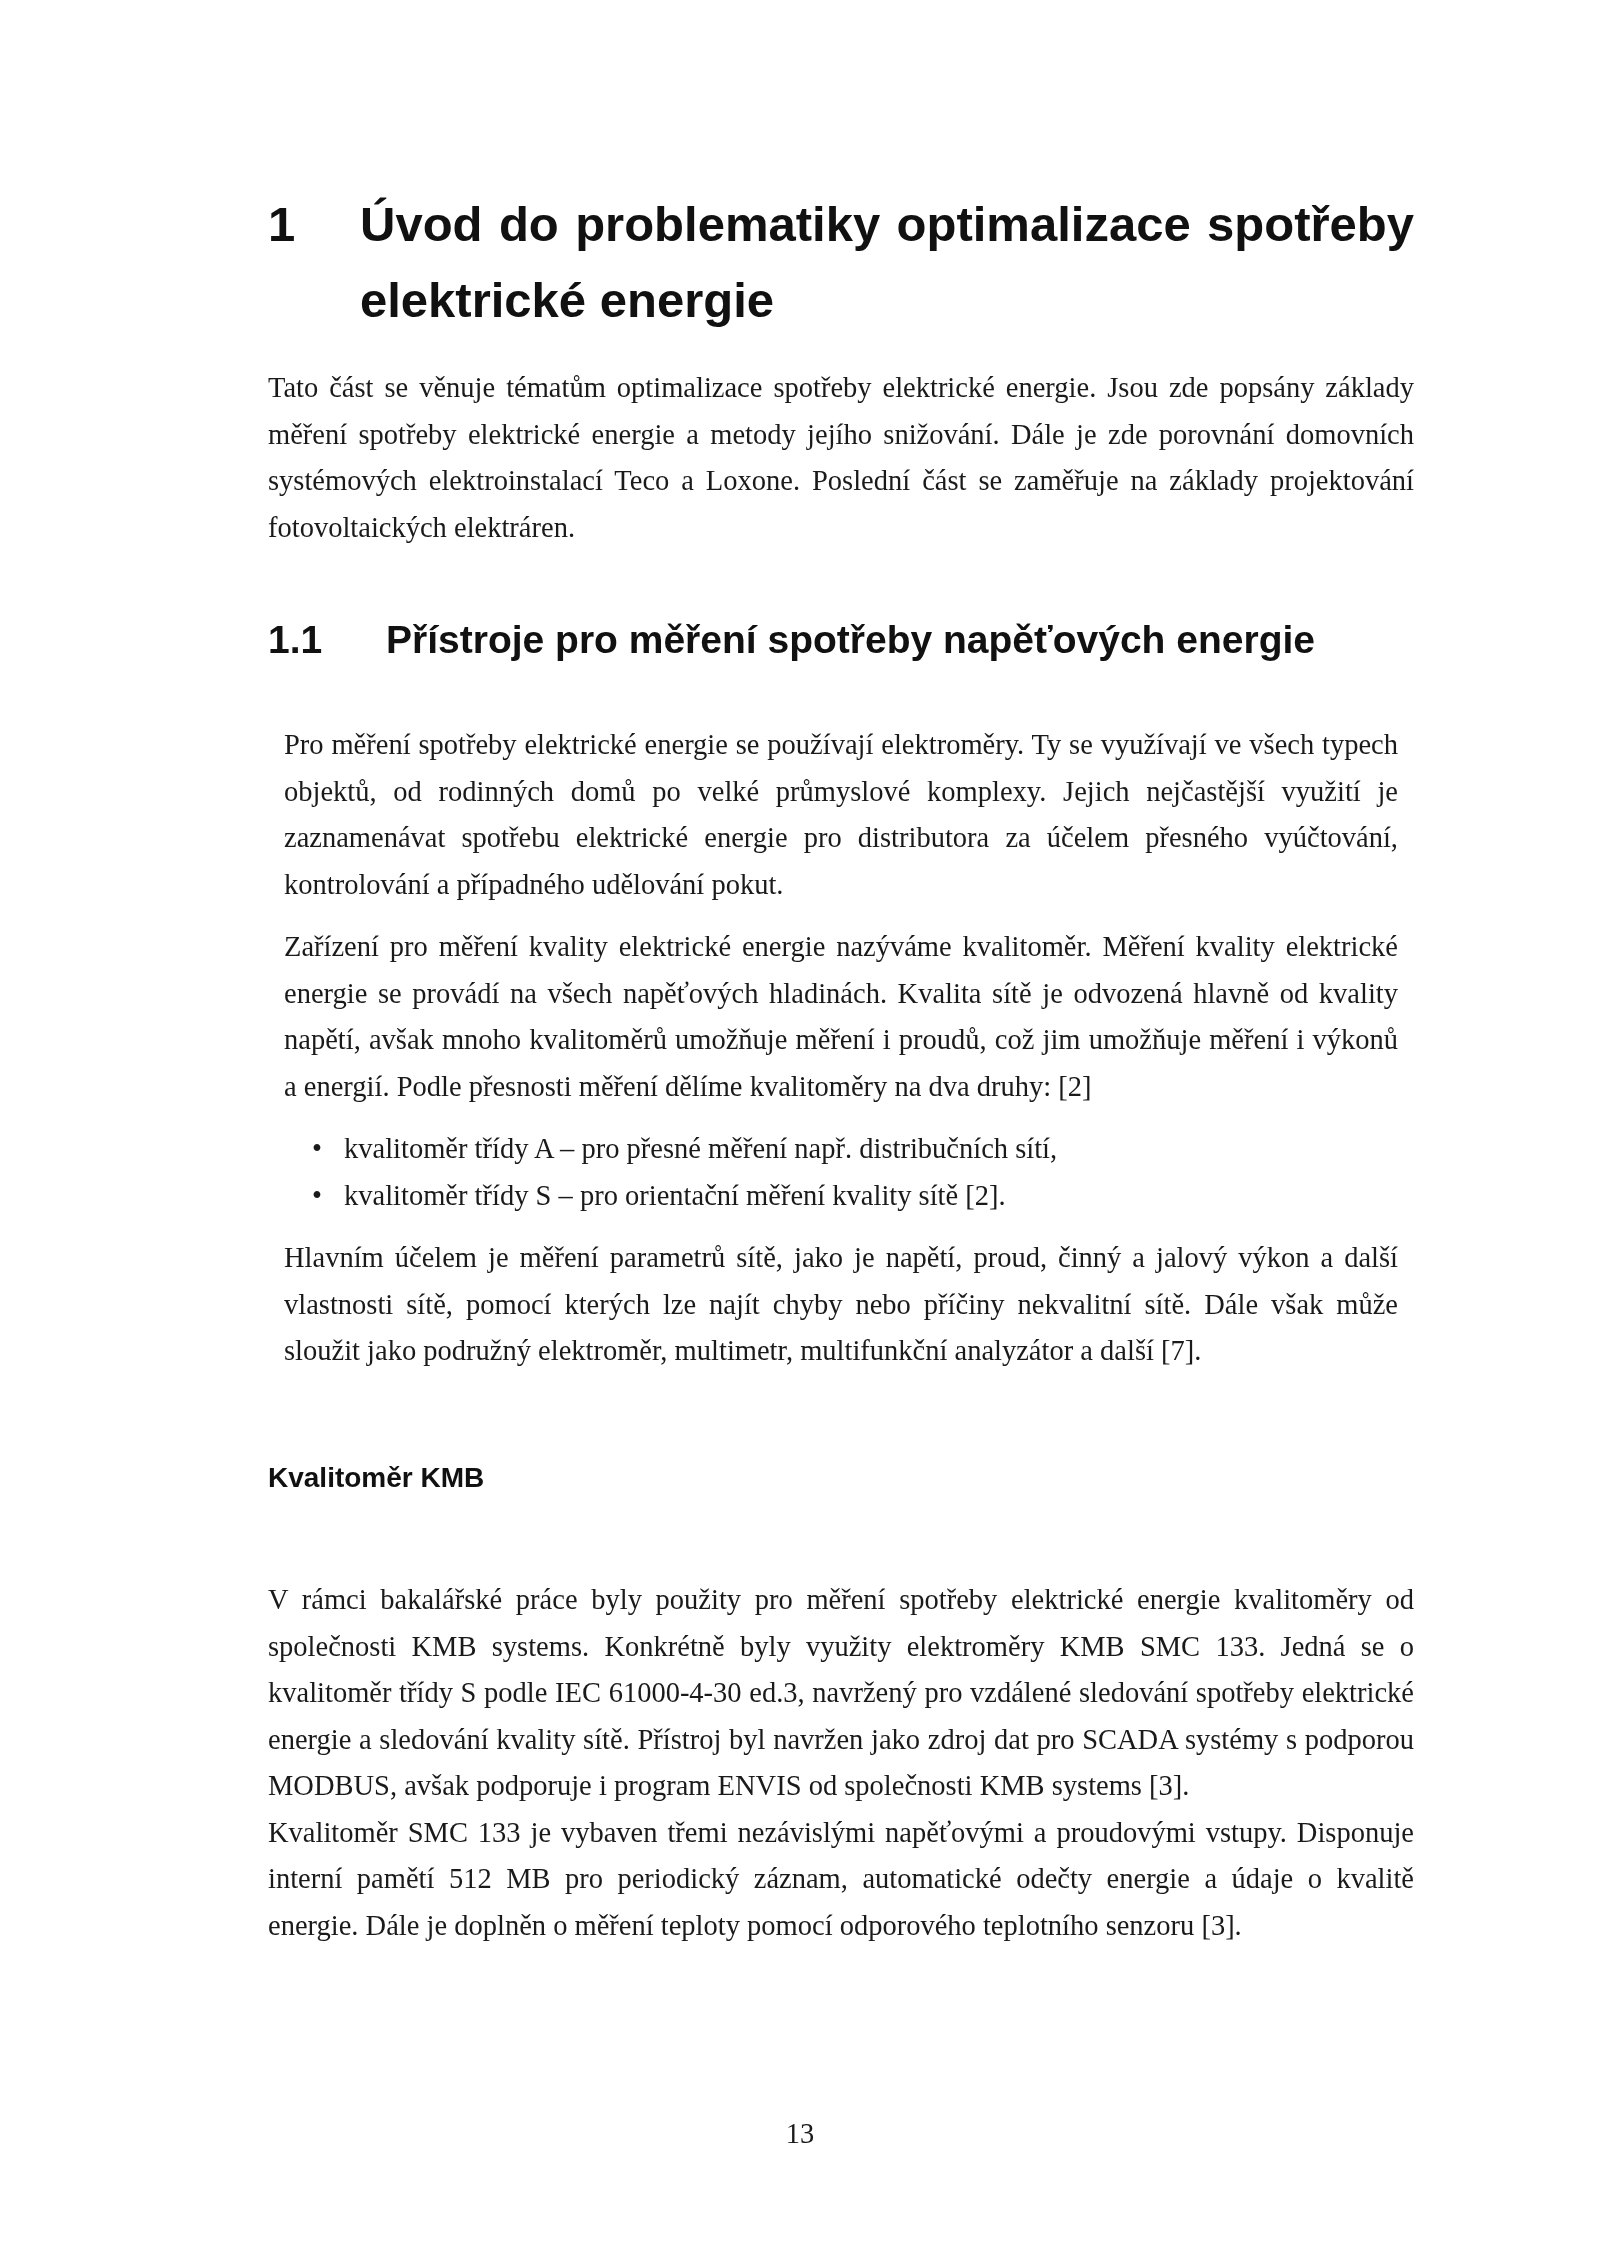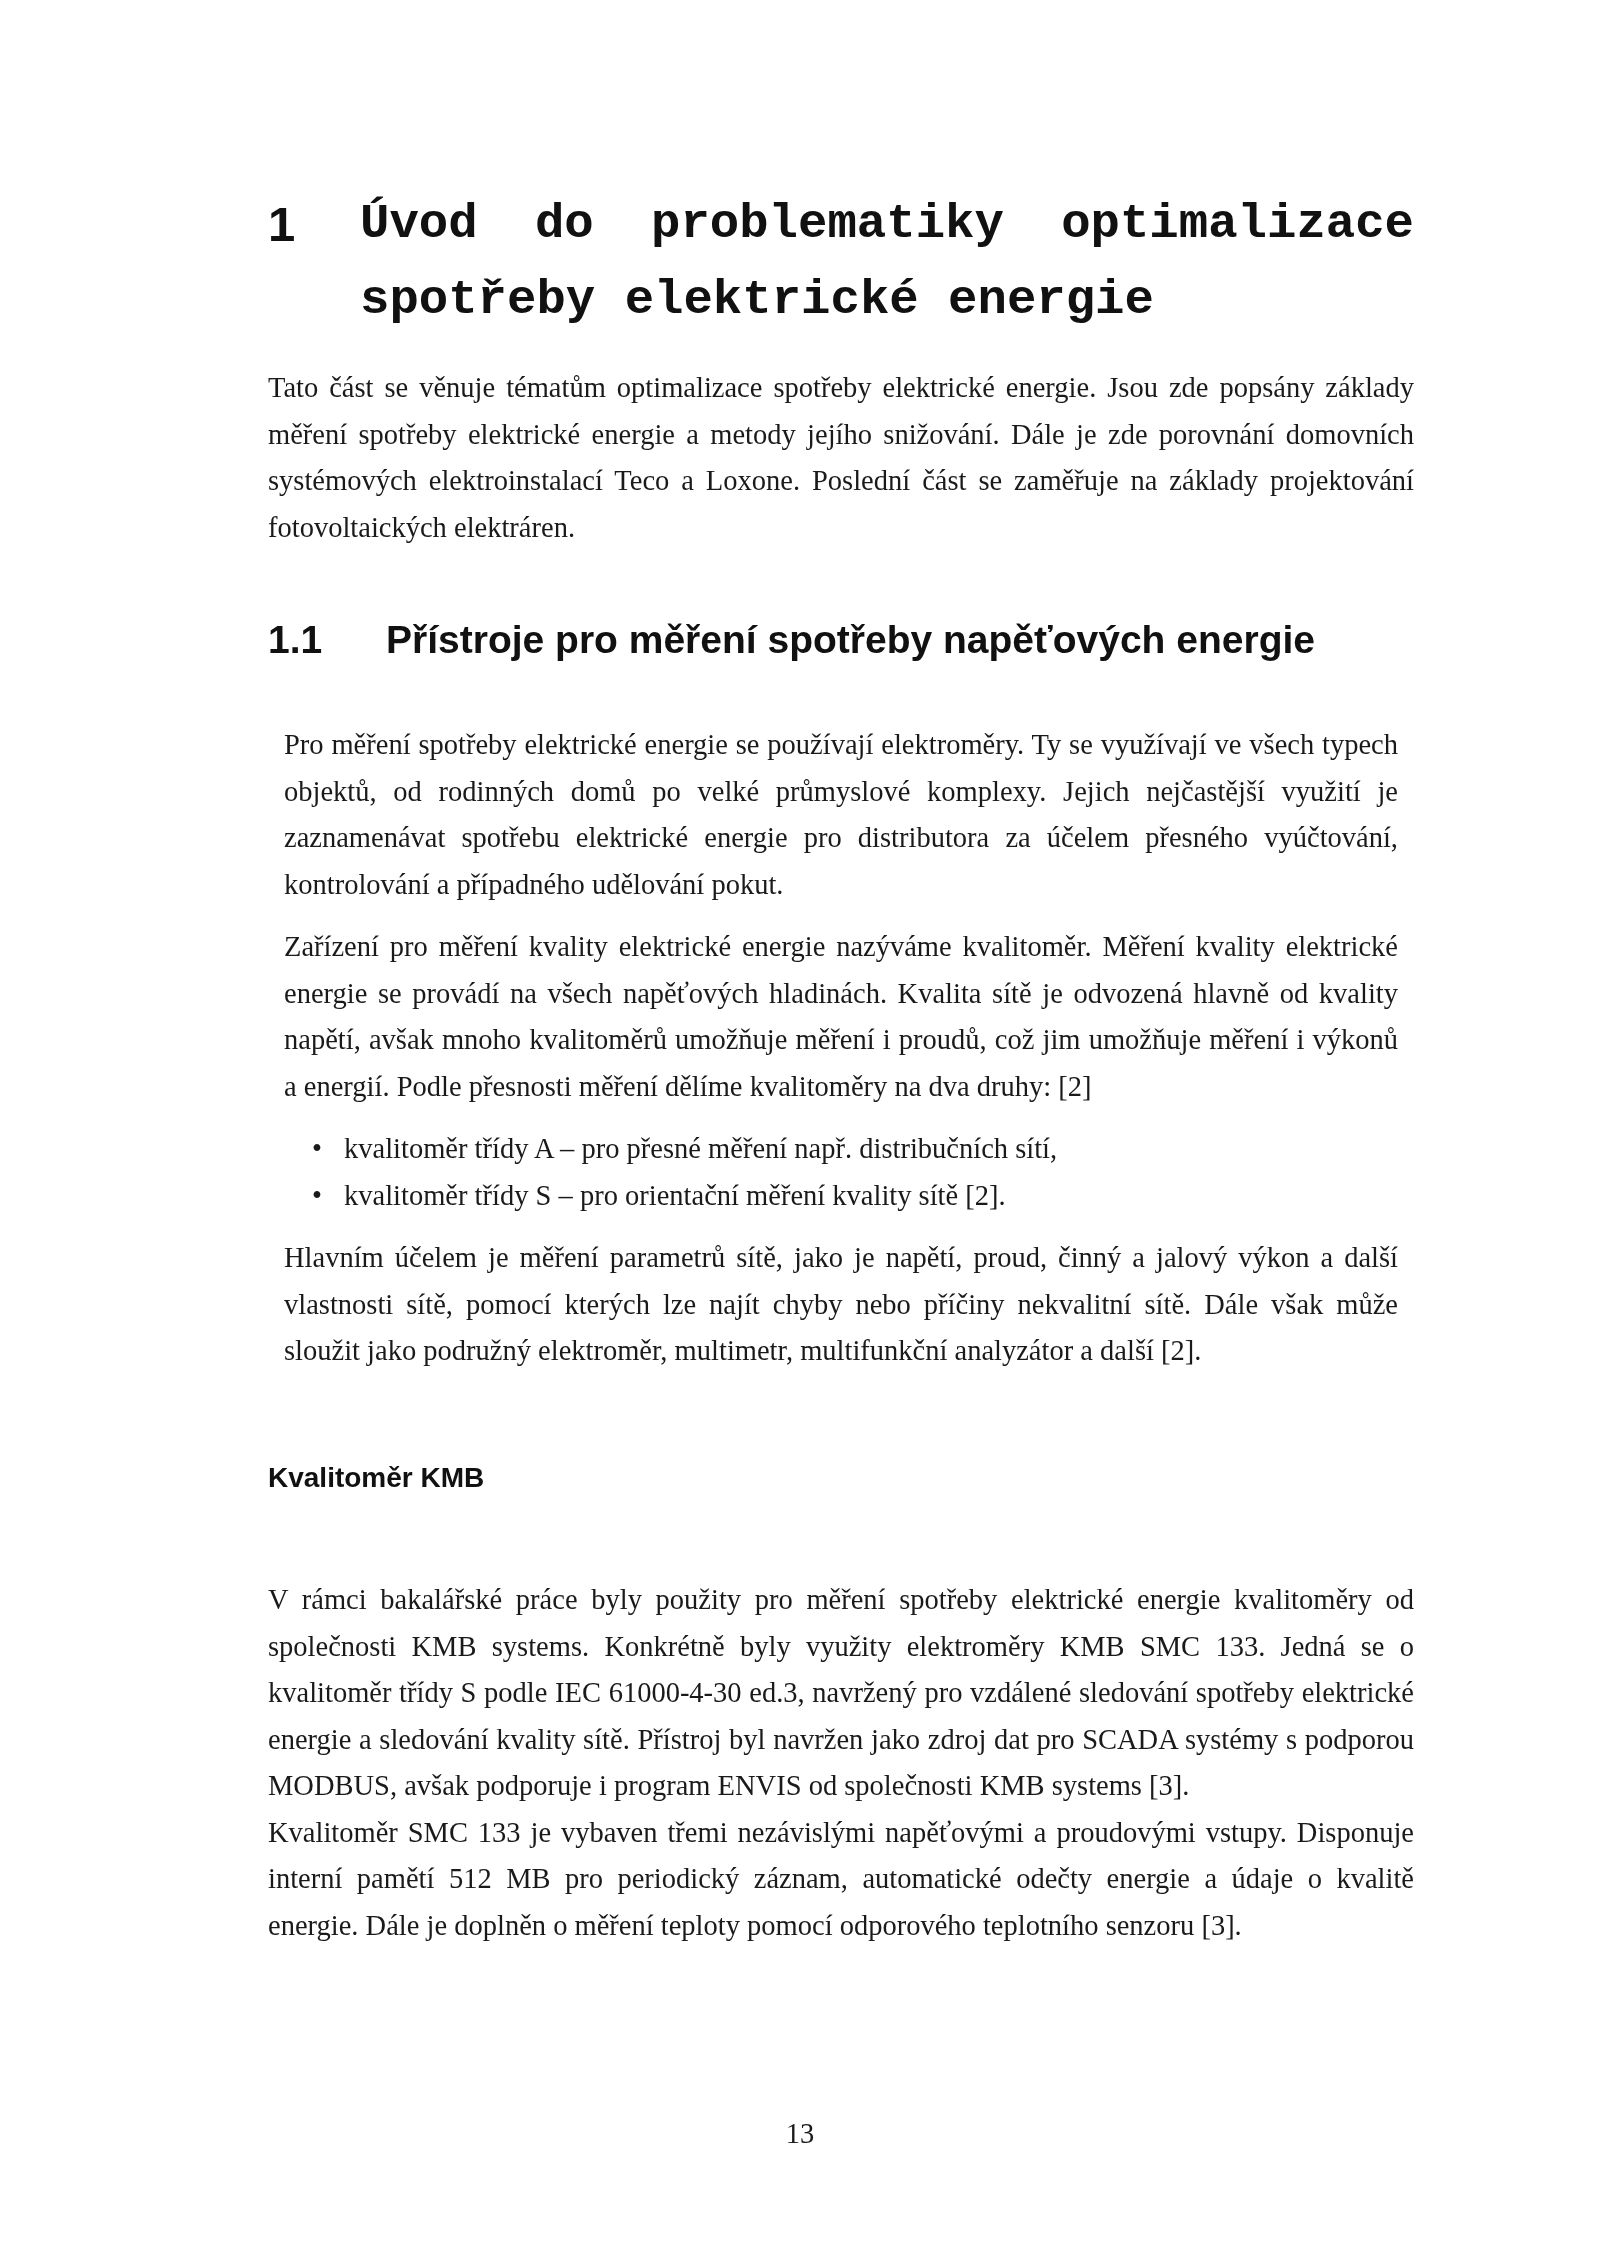--- a/index.html
+++ b/index.html
@@ -4,21 +4,21 @@
 <style>
   html, body { margin: 0; padding: 0; background: #ffffff; }
   body { width: 1600px; height: 2263px; position: relative; overflow: hidden; }
   .page { position: absolute; left: 0; top: 0; width: 1600px; height: 2263px; background: #fff; color: #111; }
   .text-block { position: absolute; left: 268px; width: 1146px; }
   .serif { font-family: "Liberation Serif", "DejaVu Serif", serif; }
   .sans { font-family: "Liberation Sans", "DejaVu Sans", sans-serif; }
 
   .chapter { top: 186px; display: flex; font-weight: bold; font-size: 49px; line-height: 76px; }
   .chapter .num { width: 92px; flex: none; }
-  .chapter .title { flex: 1; text-align: justify; font-family: Liberation Mono, monospace; }
+  .chapter .title { flex: 1; text-align: justify; }
 
   .para { font-size: 28.5px; line-height: 46.5px; text-align: justify; hyphens: manual; color: #1a1a1a; }
 
   .intro { top: 365px; }
 
   .section { top: 615px; display: flex; font-weight: bold; font-size: 39px; line-height: 50px; }
   .section .num { width: 118px; flex: none; }
 
   .sec-body { top: 706px; }
   .sec-body p { margin: 16px; }
@@ -57,21 +57,21 @@
     <ul class="bullets">
       <li>
         <span class="bullet">•</span>
         <span>kvalitoměr třídy A – pro přesné měření např. distribučních sítí,</span>
       </li>
       <li>
         <span class="bullet">•</span>
         <span>kvalitoměr třídy S – pro orientační měření kvality sítě [2].</span>
       </li>
     </ul>
-    <p>Hlavním účelem je měření parametrů sítě, jako je napětí, proud, činný a jalový vý­kon a další vlastnosti sítě, pomocí kterých lze najít chyby nebo příčiny nekvalitní sítě. Dále však může sloužit jako podružný elektroměr, multimetr, multifunkční ana­lyzátor a další [2].</p>
+    <p>Hlavním účelem je měření parametrů sítě, jako je napětí, proud, činný a jalový vý­kon a další vlastnosti sítě, pomocí kterých lze najít chyby nebo příčiny nekvalitní sítě. Dále však může sloužit jako podružný elektroměr, multimetr, multifunkční ana­lyzátor a další [7].</p>
   </div>
 
   <div class="text-block subsection sans">Kvalitoměr KMB</div>
 
   <div class="text-block para serif kmb-body">
     <p>V rámci bakalářské práce byly použity pro měření spotřeby elektrické energie kva­litoměry od společnosti KMB systems. Konkrétně byly využity elektroměry KMB SMC 133. Jedná se o kvalitoměr třídy S podle IEC 61000-4-30 ed.3, navržený pro vzdálené sledování spotřeby elektrické energie a sledování kvality sítě. Přístroj byl navržen jako zdroj dat pro SCADA systémy s podporou MODBUS, avšak podporuje i program ENVIS od společnosti KMB systems [3].</p>
     <p>Kvalitoměr SMC 133 je vybaven třemi nezávislými napěťovými a proudovými vstupy. Disponuje interní pamětí 512 MB pro periodický záznam, automatické odečty ener­gie a údaje o kvalitě energie. Dále je doplněn o měření teploty pomocí odporového teplotního senzoru [3].</p>
   </div>
 
   <div class="page-number serif">13</div>

